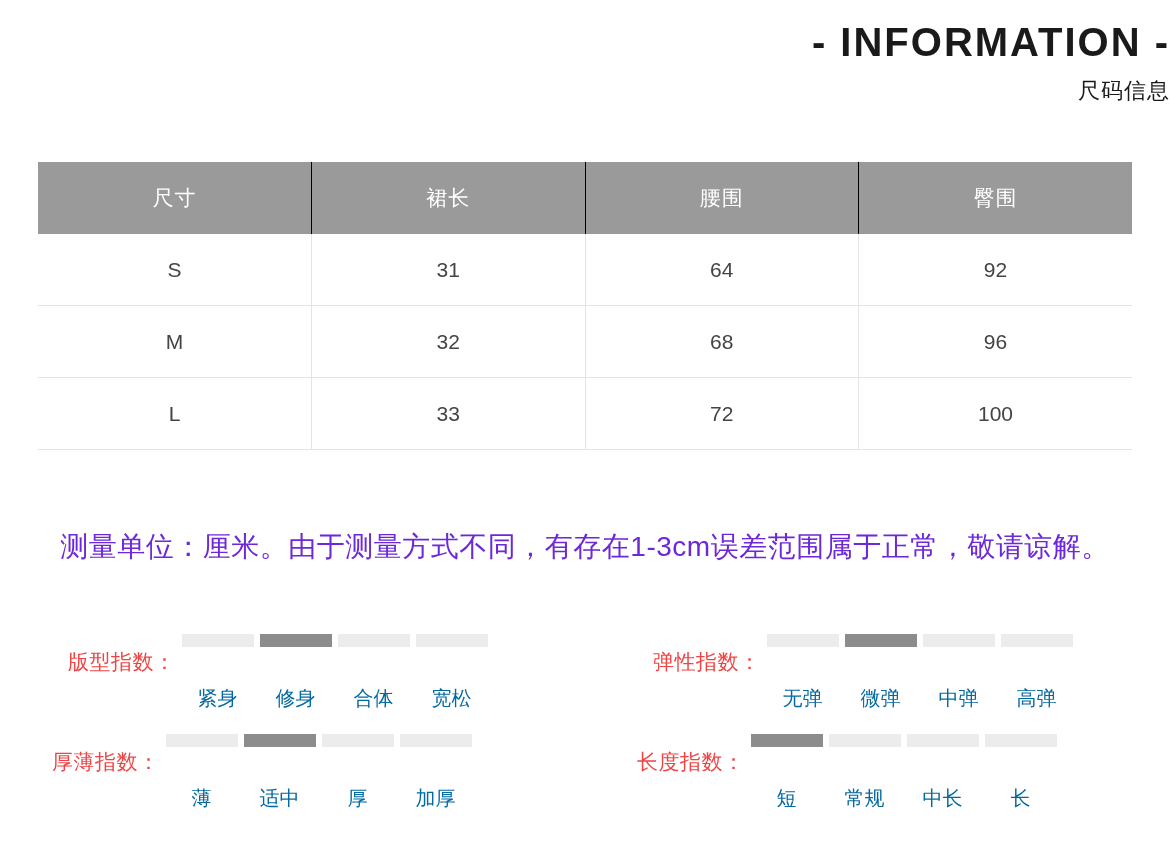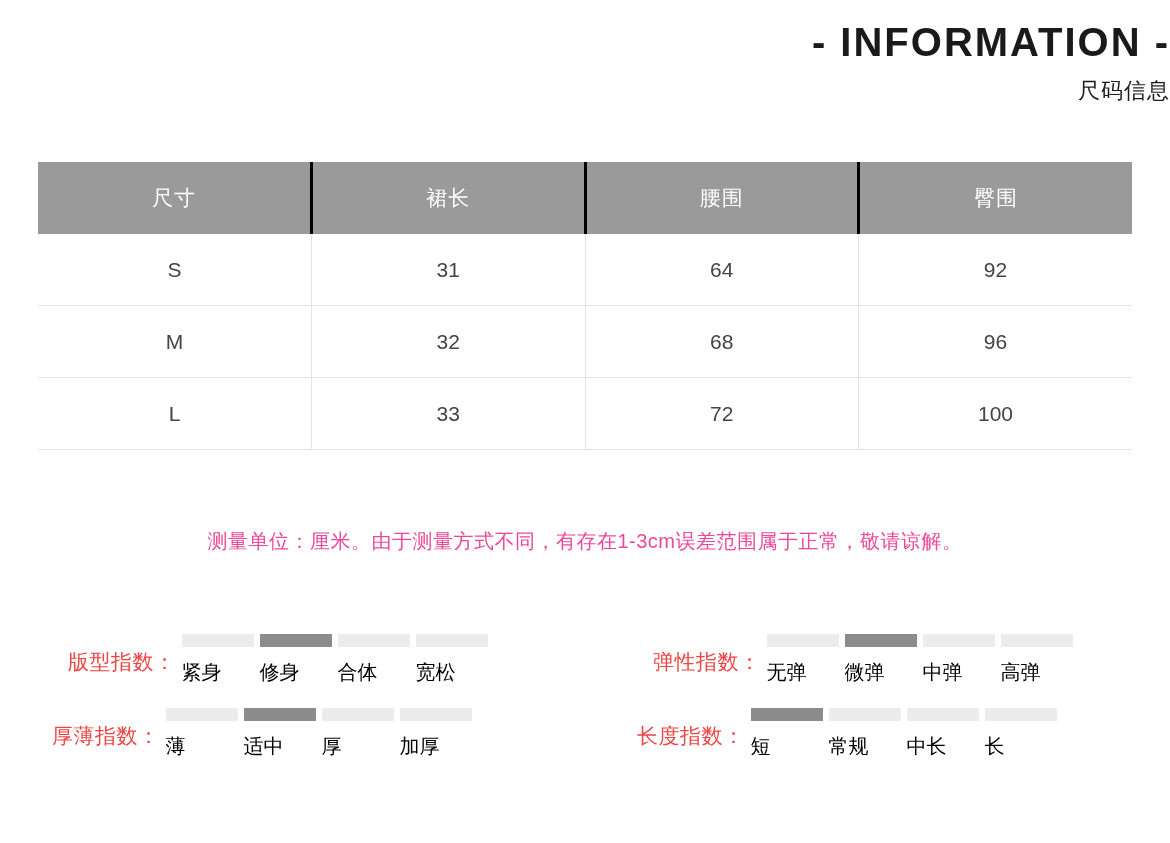--- a/index.html
+++ b/index.html
@@ -47,21 +47,21 @@
     width: 1094px;
     border-collapse: collapse;
     table-layout: fixed;
   }
   table.size-table th {
     background: #9a9a9a;
     color: #ffffff;
     font-weight: normal;
     font-size: 21px;
     height: 70px;
-    border-right: 3px solid #000000;
+    border-right: 1px solid #000000;
     letter-spacing: 1px;
   }
   table.size-table th:last-child {
     border-right: none;
   }
   table.size-table td {
     height: 69px;
     text-align: center;
     font-size: 21px;
     color: #444;
@@ -77,22 +77,22 @@
   table.size-table tbody tr:first-child td {
     border-top: none;
   }
   table.size-table tbody tr:last-child td {
     border-bottom: 1px solid #e4e4e4;
   }
 
   
   .note {
     text-align: center;
-    font-size: 20px;
-    color: #ec4899;
+    font-size: 28px;
+    color: #6d28d9;
     margin-top: 78px;
     letter-spacing: 0.5px;
   }
 
   
   .meters {
     position: absolute;
     left: 0;
     top: 612px;
     width: 1170px;
@@ -136,22 +136,24 @@
   .bar.active {
     background: #8c8c8c;
   }
   .ticks {
     display: flex;
     gap: 6px;
     margin-top: 12px;
   }
   .tick {
     width: 72px;
+    text-align: center;
     font-size: 20px;
-    color: #000000;
+    color: #0369a1;
+    margin-top: 26px;
   }
 </style>
 </head>
 <body>
 
 <div class="page">
 
   <div class="header">
     <div class="header-title">- INFORMATION -</div>
     <div class="header-sub">尺码信息</div>

